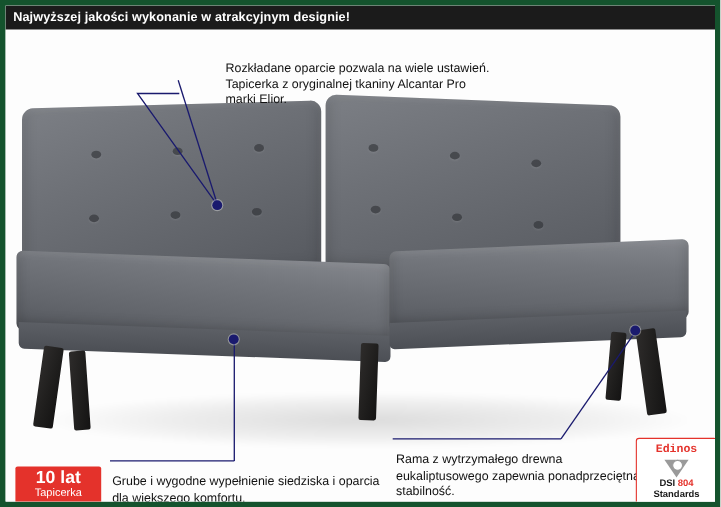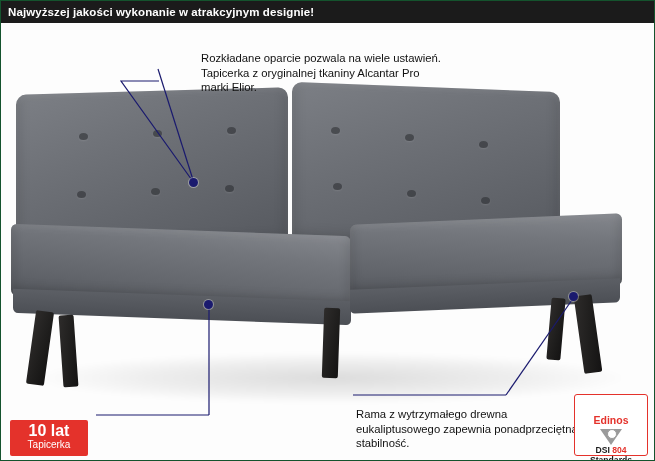--- a/index.html
+++ b/index.html
@@ -9,21 +9,21 @@
   }
   body {
     font-family: "Liberation Sans", sans-serif;
   }
   #page {
     position: relative;
     width: 655px;
     height: 461px;
     overflow: hidden;
     background: #ffffff;
-    border: 1px solid #14532d;
+    border: 5px solid #14532d;
     box-sizing: border-box;
   }
 
   
   #banner {
     position: absolute;
     left: 0; top: 0;
     width: 655px;
     height: 22px;
     background: #1b1b1b;
@@ -222,21 +222,21 @@
     right: 8px; bottom: 6px;
     width: 74px; height: 62px;
     border: 1.6px solid #e4322b;
     border-radius: 3px;
     background: #ffffff;
     text-align: center;
     box-sizing: border-box;
   }
   #edinos-title {
     font-size: 10.5px; font-weight: bold; color: #e4322b;
-    line-height: 13px; margin-top: 19px;
+    line-height: 13px; margin-top: 4px; font-family: Liberation Mono, monospace;
   }
   #edinos-mark {
     width: 0; height: 0; margin: 2px auto 0 auto;
     border-left: 11px solid transparent;
     border-right: 11px solid transparent;
     border-top: 16px solid #9a9a9a;
     position: relative;
   }
   #edinos-mark::after {
     content: "";
@@ -307,20 +307,21 @@
       <line x1="208" y1="282" x2="208" y2="392" stroke="#1a1a6e" stroke-width="1.2"></line>
       <line x1="208" y1="392" x2="95" y2="392" stroke="#1a1a6e" stroke-width="1.2"></line>
     </svg>
 
     <div class="dot" id="dot-backrest"></div>
     <div class="dot" id="dot-frame"></div>
     <div class="dot" id="dot-filling"></div>
 
     <div class="callout" id="callout-backrest">Rozkładane oparcie pozwala na wiele ustawień. Tapicerka z oryginalnej tkaniny Alcantar Pro marki Elior.</div>
     <div class="callout" id="callout-frame">Rama z wytrzymałego drewna eukaliptusowego zapewnia ponadprzeciętną stabilność.</div>
+    <div class="callout" id="callout-filling">Grube i wygodne wypełnienie siedziska i oparcia dla większego komfortu.</div>
 
 
     <div id="warranty">
       <div id="warranty-years">10 lat</div>
       <div id="warranty-label">Tapicerka</div>
     </div>
 
     <div id="edinos">
       <div id="edinos-title">Edinos</div>
       <div id="edinos-mark"></div>

